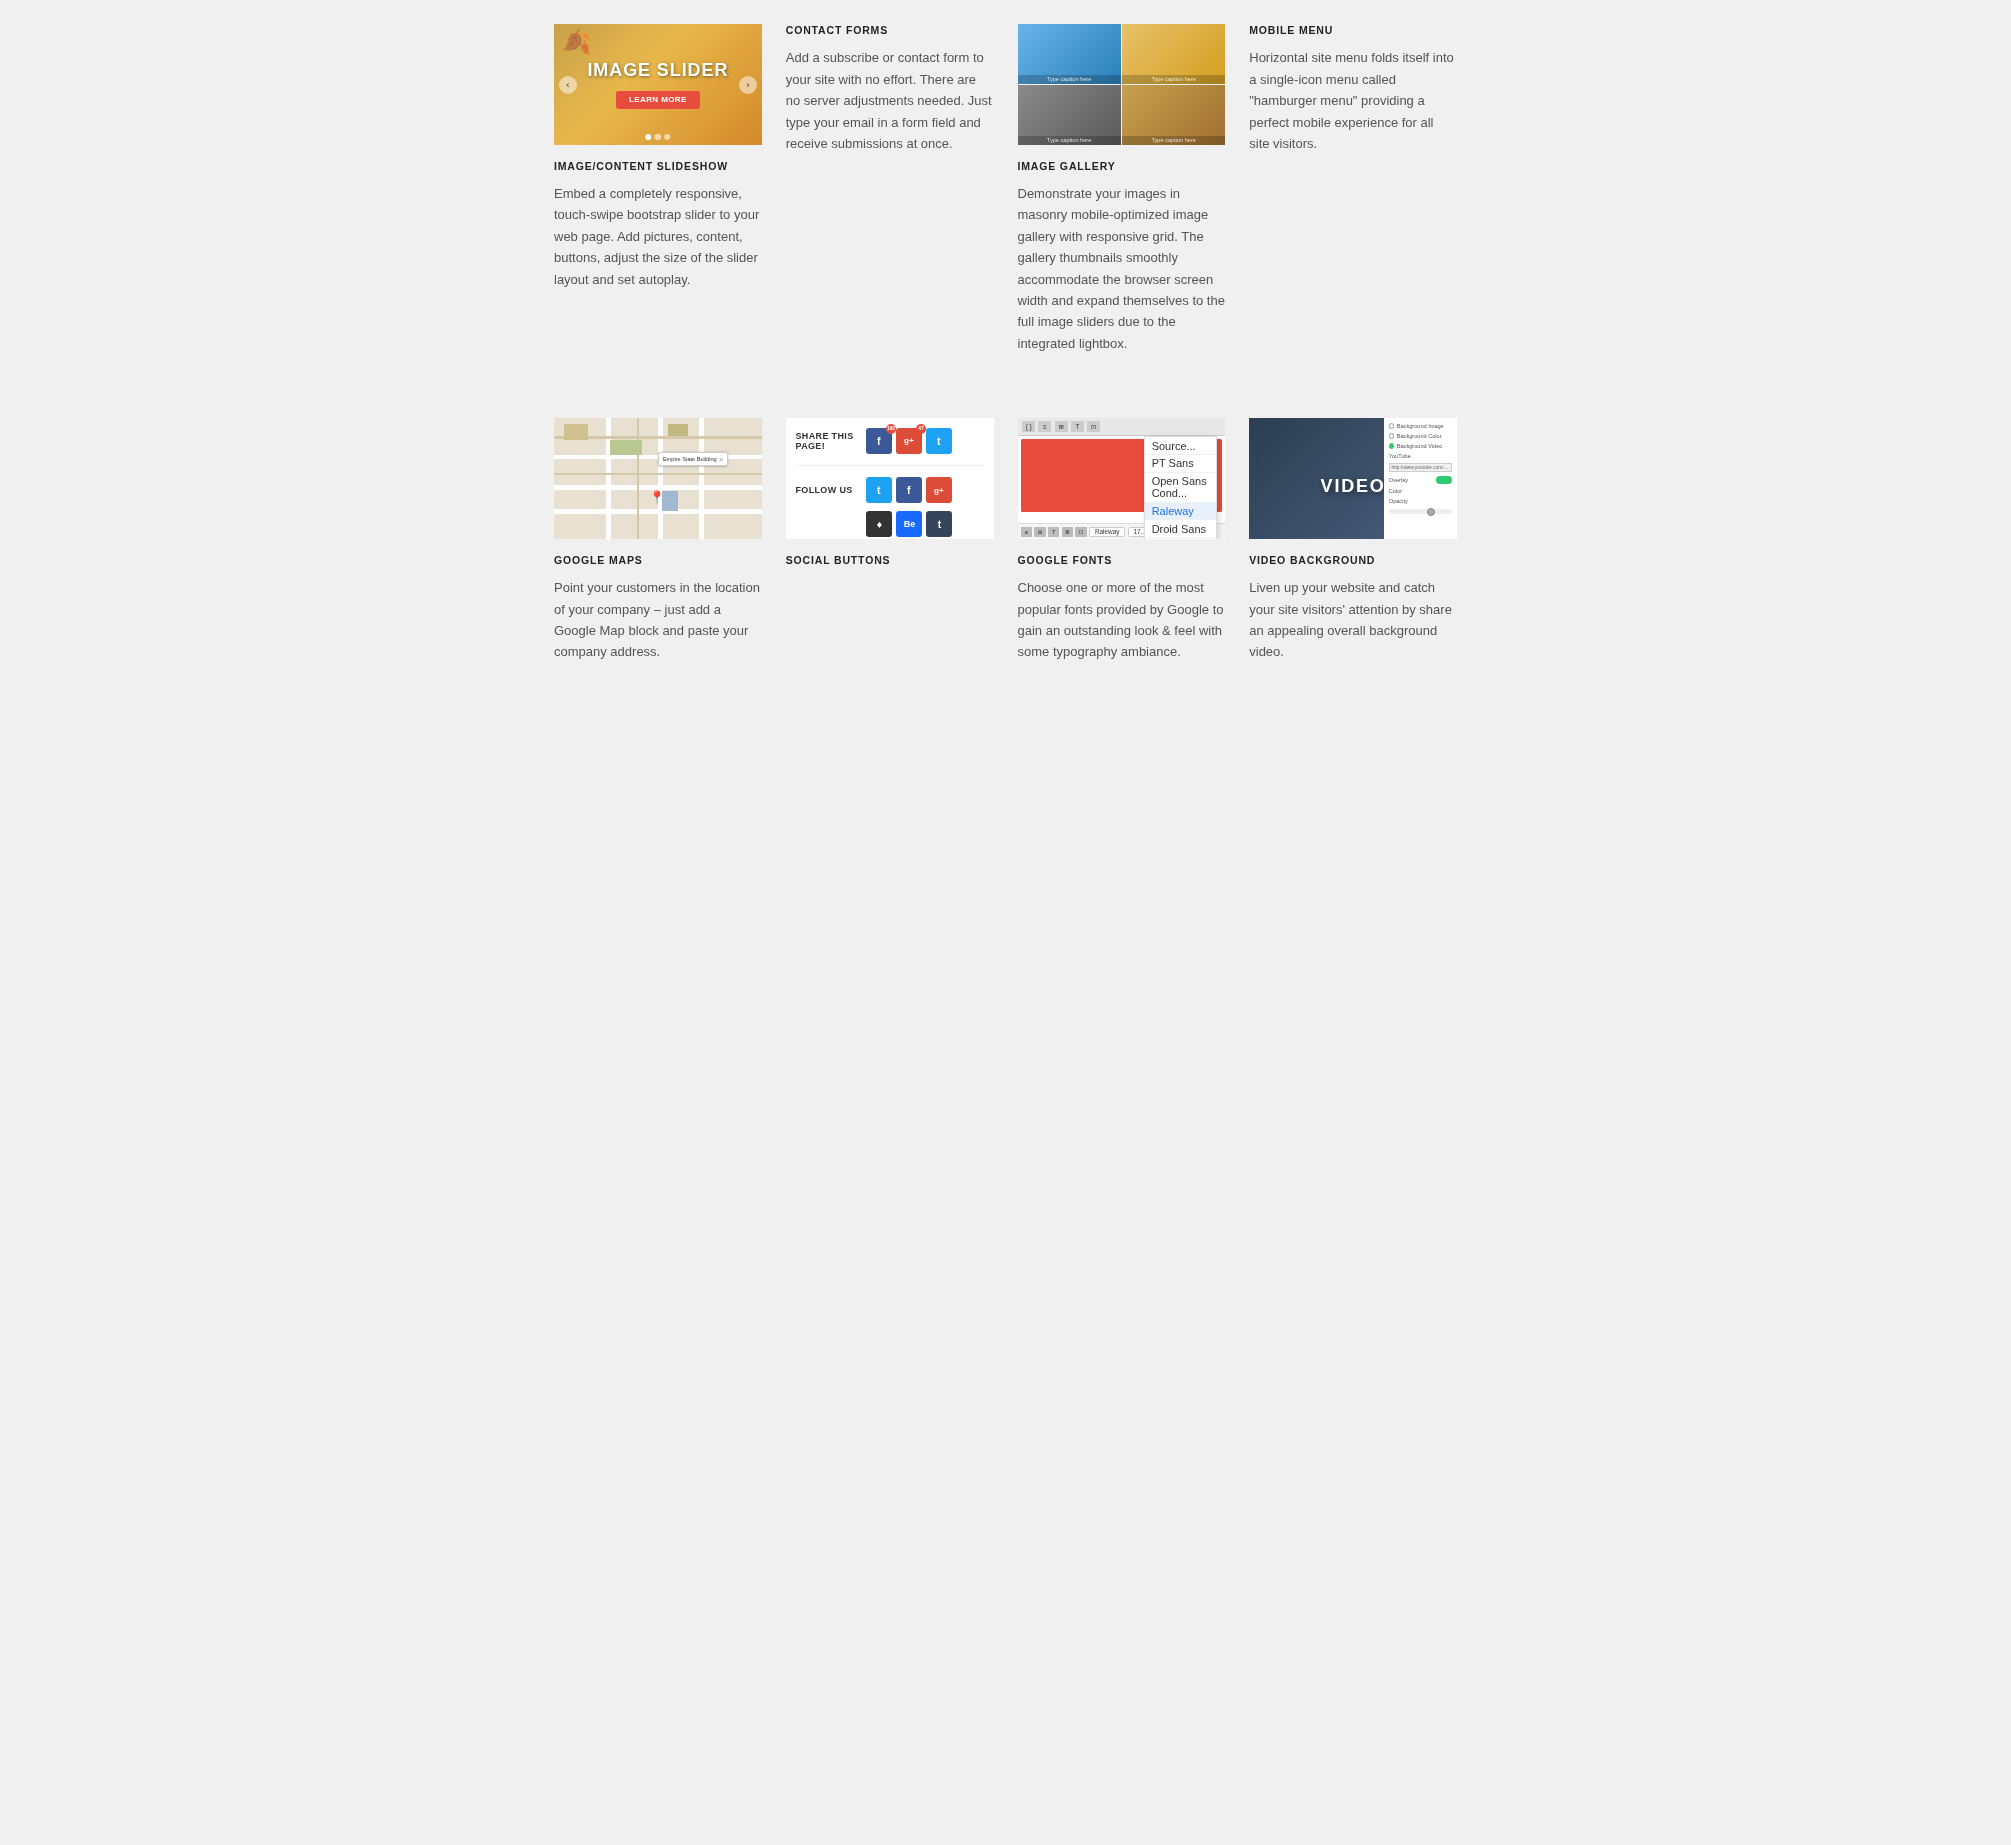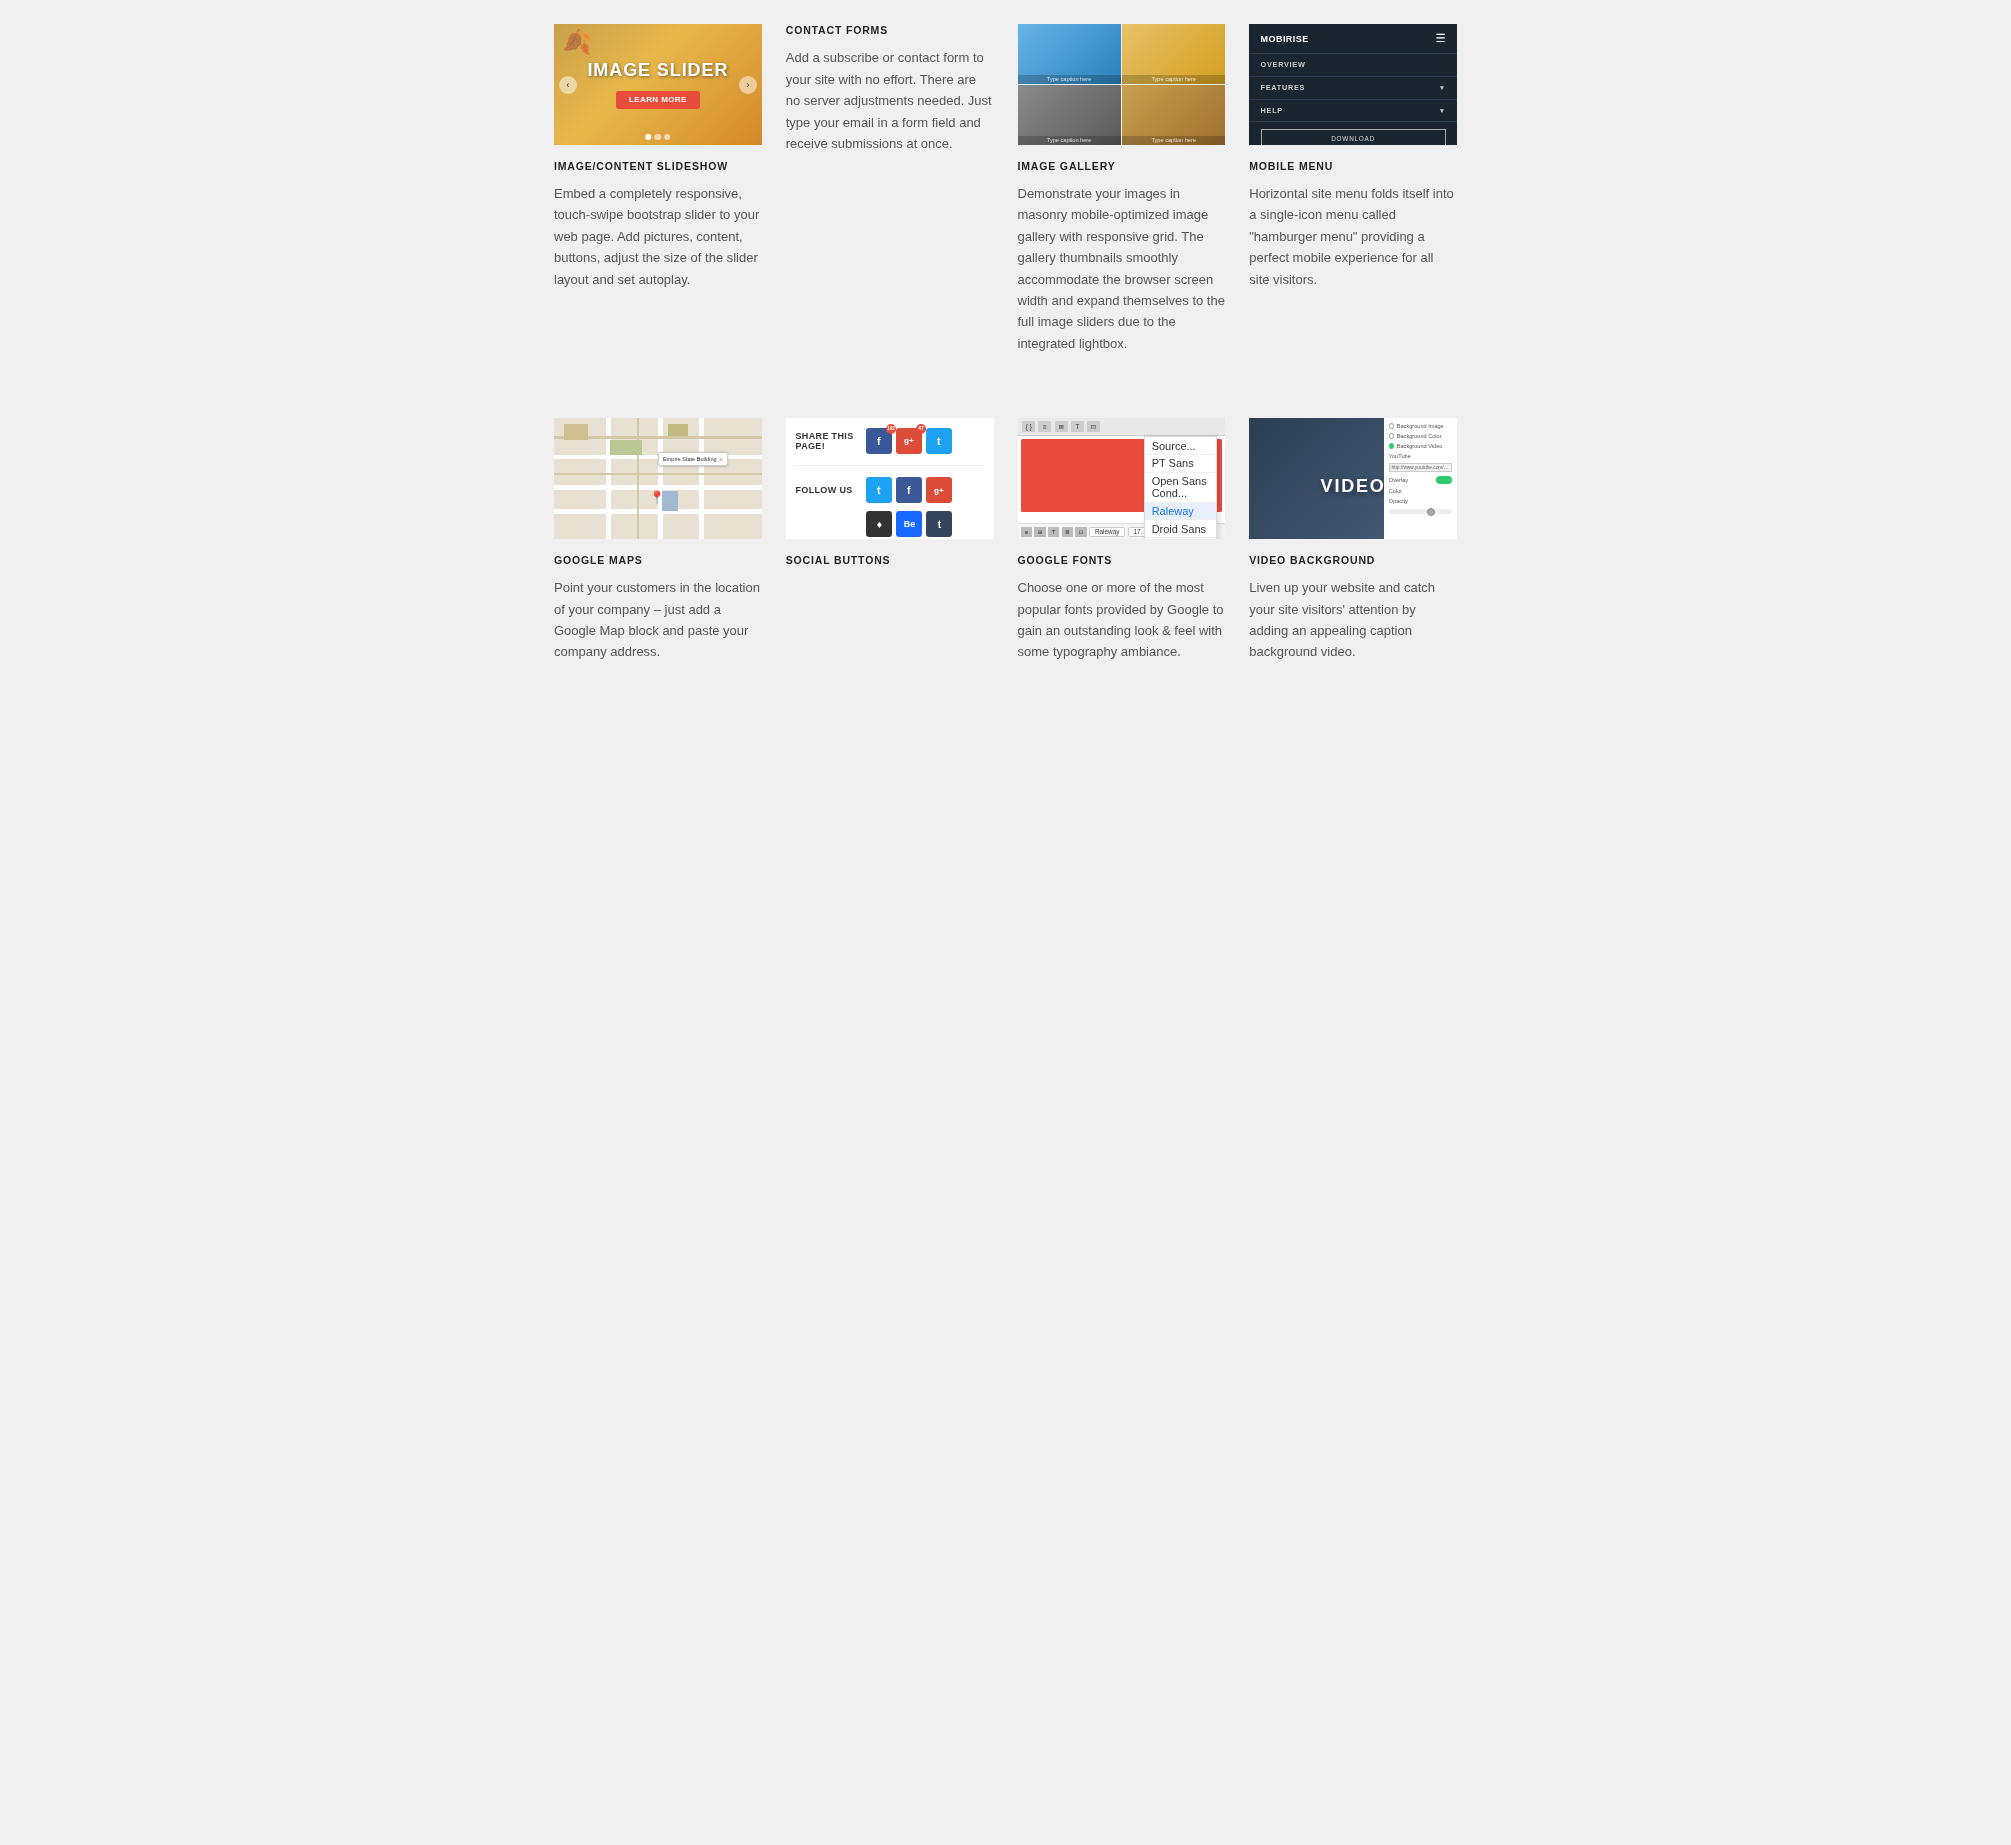--- a/index.html
+++ b/index.html
@@ -531,40 +531,20 @@
         <div class="gallery-cell gallery-cell-4">
           <div class="gallery-caption">Type caption here</div>
         </div>
       </div>
     </div>
     <div class="card-title">IMAGE GALLERY</div>
     <div class="card-desc">Demonstrate your images in masonry mobile-optimized image gallery with responsive grid. The gallery thumbnails smoothly accommodate the browser screen width and expand themselves to the full image sliders due to the integrated lightbox.</div>
   </div>
 
   <div class="card">
-    <div class="card-image">
-      <div class="mobile-menu-preview">
-        <div class="mm-header">
-          <span class="mm-logo">MOBIRISE</span>
-          <span class="mm-hamburger">☰</span>
-        </div>
-        <div class="mm-item">
-          <span>OVERVIEW</span>
-        </div>
-        <div class="mm-item">
-          <span>FEATURES</span>
-          <span style="font-size:6.4px;">▼</span>
-        </div>
-        <div class="mm-item">
-          <span>HELP</span>
-          <span style="font-size:6.4px;">▼</span>
-        </div>
-        <div class="mm-download">DOWNLOAD</div>
-      </div>
-    </div>
     <div class="card-title">MOBILE MENU</div>
     <div class="card-desc">Horizontal site menu folds itself into a single-icon menu called "hamburger menu" providing a perfect mobile experience for all site visitors.</div>
   </div>
 
   <div class="section-gap"></div>
 
   <div class="card">
     <div class="card-image">
       <div class="map-preview">
 
@@ -722,17 +702,17 @@
           <div class="video-panel-row">
             <span class="video-panel-label">Opacity</span>
           </div>
           <div style="height:4.8px;background:#eee;border-radius:2.4px;margin-top:1.6px;position:relative;">
             <div style="position:absolute;left:60%;top:-1.6px;width:8px;height:8px;background:#aaa;border-radius:50%;border:0.8px solid #888;"></div>
           </div>
         </div>
       </div>
     </div>
     <div class="card-title">VIDEO BACKGROUND</div>
-    <div class="card-desc">Liven up your website and catch your site visitors' attention by adding an appealing caption background video.</div>
+    <div class="card-desc">Liven up your website and catch your site visitors' attention by share an appealing overall background video.</div>
   </div>
 
 </div>
 
 
 </body></html>

